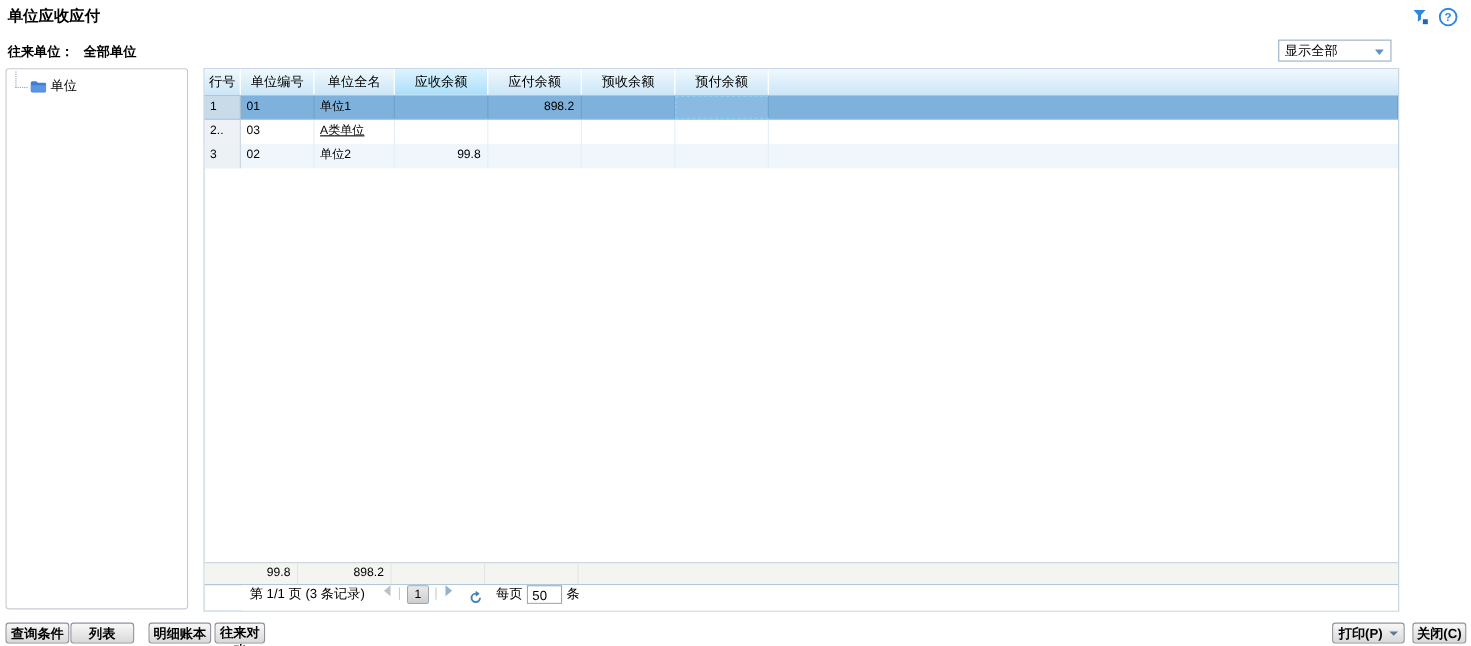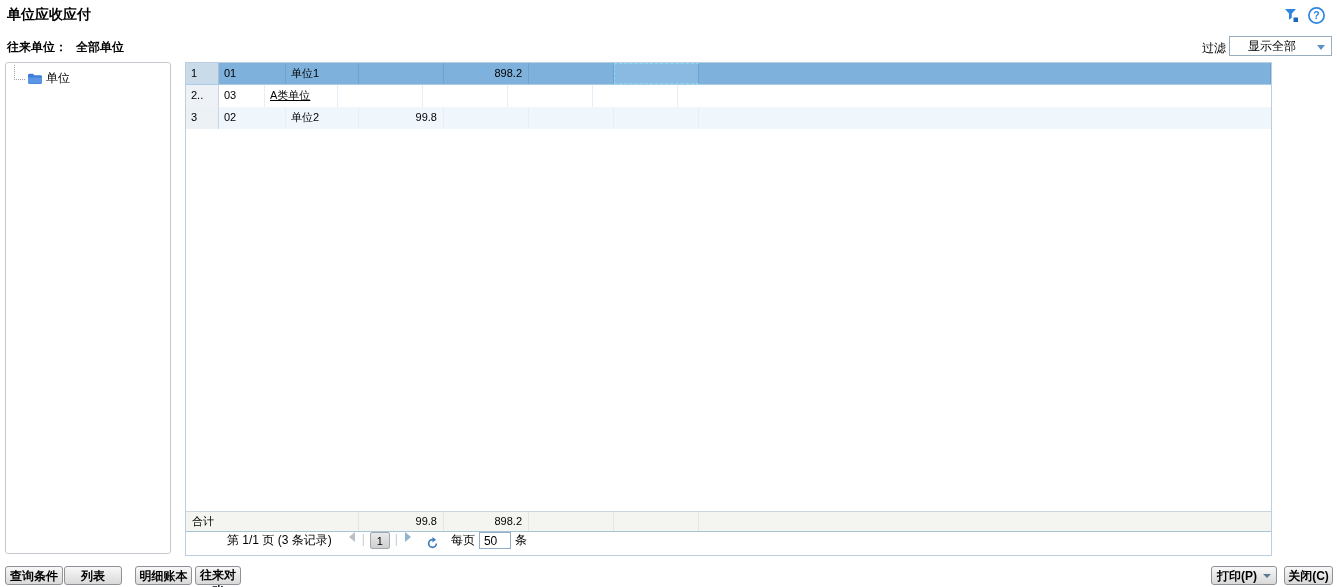--- a/index.html
+++ b/index.html
@@ -9,22 +9,22 @@
   
   .page-title{position:absolute;left:7px;top:6px;font-size:14px;font-weight:bold;}
   .icon-btn{position:absolute;cursor:pointer;}
   .filter-icon{left:1283px;top:7px;}
   .help-icon{left:1307px;top:6px;}
 
   .context-line{position:absolute;left:7px;top:39px;font-size:12px;font-weight:bold;}
   .context-line .val{margin-left:9px;margin-top:12px;}
 
   .filter-label{position:absolute;left:1202px;top:40px;font-size:12px;}
-  .filter-select{position:absolute;left:1229px;top:36px;width:103px;height:20px;border:1px solid #98AEC2;
-    background:#fff;font-size:12px;line-height:18px;padding-left:18px;box-sizing:border-box;cursor:pointer;}
+  .filter-select{position:absolute;left:1162px;top:36px;width:103px;height:20px;border:1px solid #98AEC2;
+    background:#fff;font-size:12px;line-height:18px;padding-left:5px;box-sizing:border-box;cursor:pointer;}
   .filter-select .caret{position:absolute;right:6px;top:8px;width:0;height:0;
     border-left:4px solid transparent;border-right:4px solid transparent;border-top:5px solid #5B93C8;}
 
   
   .tree-panel{position:absolute;left:5px;top:62px;width:166px;height:492px;background:#fff;
     border:1px solid #C6CAD0;border-radius:3px;box-sizing:border-box;text-align:center;}
   .tree-node{position:absolute;left:8px;top:2px;display:flex;align-items:flex-end;cursor:pointer;}
   .tree-elbow{width:10px;height:14px;border-left:1px dotted #9AA0A6;border-bottom:1px dotted #9AA0A6;margin-bottom:6px;}
   .tree-node svg{margin:0 4px 1px 2px;}
   .tree-label{font-size:12px;line-height:14px;padding-bottom:1px;}
@@ -121,55 +121,64 @@
       <span class="tree-elbow"></span>
       <svg width="15" height="13" viewBox="0 0 15 13">
         <path d="M1 3.2 q0-1.4 1.4-1.4 h3.6 l1.4 1.4 h6.2 q1.4 0 1.4 1.4 v6 q0 1.4 -1.4 1.4 h-11.2 q-1.4 0 -1.4 -1.4 z" fill="#3E7ED9"></path>
         <path d="M1 5.4 h14 v4.6 q0 1.4 -1.4 1.4 h-11.2 q-1.4 0 -1.4 -1.4 z" fill="#5B95E4"></path>
       </svg>
       <span class="tree-label">单位</span>
     </div>
   </div>
 
   <div class="table-panel">
+    <div class="thead" id="thead">
+        <div class="hcell" style="width: 33px;">行号</div>
+        <div class="hcell" style="width: 67px;">单位编号</div>
+        <div class="hcell" style="width: 73px;">单位全名</div>
+        <div class="hcell sorted" style="width: 85px;">应收余额</div>
+        <div class="hcell" style="width: 85px;">应付余额</div>
+        <div class="hcell" style="width: 85px;">预收余额</div>
+        <div class="hcell" style="width: 85px;">预付余额</div>
+        <div class="hcell fill"></div>
+      </div>
     <div class="tbody" id="tbody">
         <div class="trow selected">
           <div class="cell rownum" style="width: 33px;">1</div>
           <div class="cell" style="width: 67px;">01</div>
           <div class="cell" style="width: 73px;">单位1</div>
           <div class="cell num" style="width: 85px;"></div>
           <div class="cell num" style="width: 85px;">898.2</div>
           <div class="cell num" style="width: 85px;"></div>
           <div class="cell num focused" style="width: 85px;"></div>
           <div class="cell fill"></div>
         </div>
         <div class="trow">
           <div class="cell rownum" style="width: 33px;">2..</div>
-          <div class="cell" style="width: 46px;">03</div>
+          <div class="cell" style="width: 67px;">03</div>
           <div class="cell" style="width: 73px; text-decoration: underline;">A类单位</div>
           <div class="cell num" style="width: 85px;"></div>
           <div class="cell num" style="width: 85px;"></div>
           <div class="cell num" style="width: 85px;"></div>
           <div class="cell num" style="width: 85px;"></div>
           <div class="cell fill"></div>
         </div>
         <div class="trow alt">
           <div class="cell rownum" style="width: 33px;">3</div>
           <div class="cell" style="width: 67px;">02</div>
           <div class="cell" style="width: 73px;">单位2</div>
           <div class="cell num" style="width: 85px;">99.8</div>
           <div class="cell num" style="width: 85px;"></div>
           <div class="cell num" style="width: 85px;"></div>
           <div class="cell num" style="width: 85px;"></div>
           <div class="cell fill"></div>
         </div>
       </div>
 
     <div class="total-row">
-      <div class="tcell" style="width:173px">合计</div>
       <div class="tcell num" style="width:85px">99.8</div>
       <div class="tcell num" style="width:85px">898.2</div>
       <div class="tcell num" style="width:85px"></div>
       <div class="tcell num" style="width:85px"></div>
       <div class="tcell fill"></div>
     </div>
 
     <div class="pagebar">
       <span class="pg-summary">第 1/1 页 (3 条记录)</span>
       <span class="pg-arrow prev"></span>

